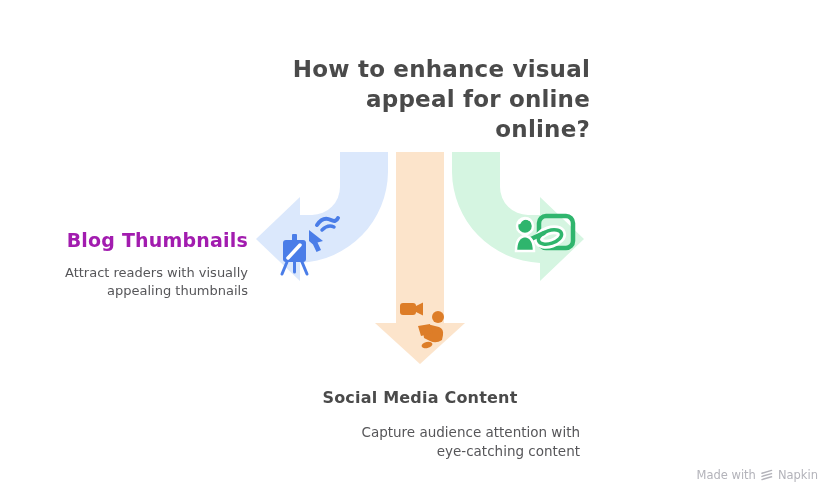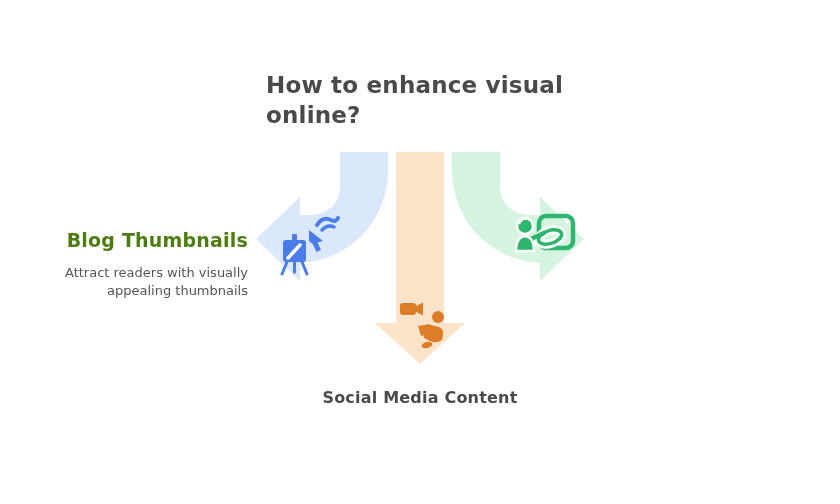--- a/index.html
+++ b/index.html
@@ -5,32 +5,32 @@
   html,body{margin:0;padding:0;background:#ffffff;}
   .canvas{
     position:relative;width:840px;height:504px;background:#ffffff;overflow:hidden;
     font-family:"DejaVu Sans","Liberation Sans",sans-serif;
   }
   .art{position:absolute;left:0;top:0;width:840px;height:504px;}
   .arrow-blue{fill:#dbe8fc;}
   .arrow-orange{fill:#fce4cb;}
   .arrow-green{fill:#d5f5e1;}
   .title{
-    position:absolute;left:250px;top:54px;width:340px;margin:16px;
-    text-align:left;font-size:23px;line-height:30px;font-weight:bold;color:#4a4a4a;
+    position:absolute;left:250px;top:54px;width:340px;margin:0;
+    text-align:right;font-size:23px;line-height:30px;font-weight:bold;color:#4a4a4a;
     letter-spacing:0.2px;
   }
   .title span{display:block;}
   .branch{position:absolute;}
   .branch-left{top:229px;right:592px;width:230px;text-align:right;}
   .branch-right{top:229px;left:602px;width:230px;text-align:left;}
   .branch-bottom{top:386px;left:260px;width:320px;text-align:center;}
   .branch-heading{font-size:19px;font-weight:bold;line-height:23px;letter-spacing:0.2px;}
   .branch-bottom .branch-heading{font-size:16px;color:#4a4a4a;}
-  .heading-blue{color:#4d7c0f;}
+  .heading-blue{color:#a21caf;}
   .heading-green{color:#41c07e;}
   .branch-desc{margin:12px 0 0 0;font-size:13px;line-height:18px;color:#565659;}
   .branch-bottom .branch-desc{margin-top:14px;font-size:13.5px;line-height:19px;}
   .branch-desc span{display:block;text-align:right;}
   .watermark{
     position:absolute;top:468px;right:22px;display:flex;align-items:center;gap:5px;
     font-size:11.5px;color:#b3b3ba;
   }
   .watermark svg{display:block;}
 </style>
@@ -76,32 +76,44 @@
         <path d="M14 25 L27 19" stroke="#2fb56d" stroke-width="4.5" stroke-linecap="round" fill="none"></path>
         <circle cx="8" cy="12" r="8" fill="#2fb56d" stroke="#ffffff" stroke-width="2.5"></circle>
         <path d="M2.5 9 Q6 2.5 12.5 5.5" stroke="#ffffff" stroke-width="2.5" stroke-linecap="round" fill="none"></path>
         <path d="M-1 37 Q-1 23 8 22 Q17 23 17 37 Z" fill="#2fb56d" stroke="#ffffff" stroke-width="2.5"></path>
       </g>
     </g>
   </svg>
 
   <h1 class="title">
     <span>How to enhance visual</span>
+    <span>appeal for online</span>
     <span>online?</span>
   </h1>
 
   <div class="branch branch-left">
     <div class="branch-heading heading-blue">Blog Thumbnails</div>
     <p class="branch-desc">
       <span>Attract readers with visually</span>
       <span>appealing thumbnails</span>
     </p>
   </div>
 
   <div class="branch branch-right">
   </div>
 
   <div class="branch branch-bottom">
     <div class="branch-heading">Social Media Content</div>
+    <p class="branch-desc">
+      <span>Capture audience attention with</span>
+      <span>eye-catching content</span>
+    </p>
   </div>
 
+  <div class="watermark">
+    <span>Made with</span>
+    <svg width="12" height="12" viewBox="0 0 12 12" aria-hidden="true">
+      <path d="M1 4.2 L10.5 1.4 M1 7.4 L10.5 4.6 M1 10.6 L10.5 7.8" stroke="#b3b3ba" stroke-width="1.5" stroke-linecap="round" fill="none"></path>
+    </svg>
+    <span>Napkin</span>
+  </div>
 
 </div>
 
 </body></html>

